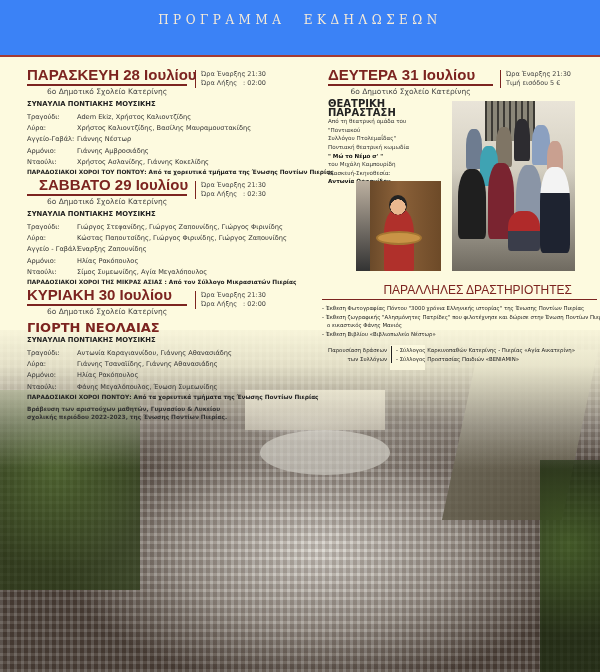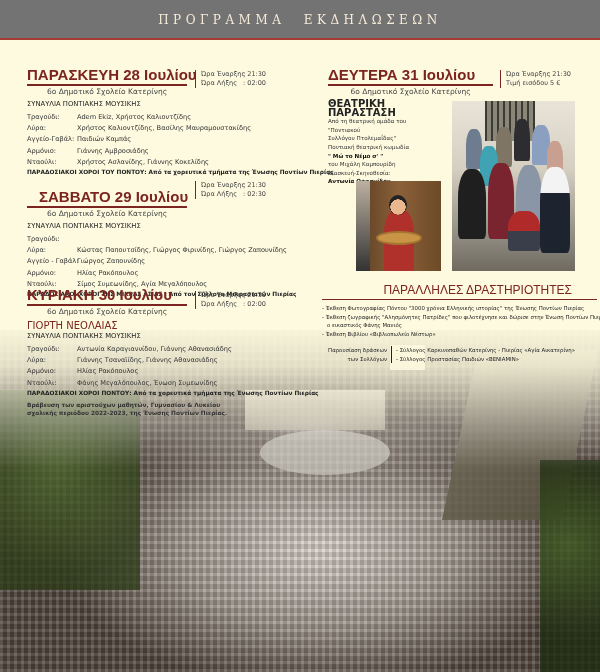--- a/index.html
+++ b/index.html
@@ -1,19 +1,19 @@
 <!DOCTYPE html>
 <html><head>
 <meta charset="utf-8">
 <style>
   * { margin: 0; padding: 0; box-sizing: border-box; }
   html, body { width: 600px; height: 672px; overflow: hidden; }
   body { font-family: "DejaVu Sans", sans-serif; background: #fdfadf; position: relative; color: #2a2a2a; }
 
-  .topbar { position: absolute; left: 0; top: 0; width: 600px; height: 40px; background: #737373; border-bottom: 2px solid #a33a33; }
+  .topbar { position: absolute; left: 0; top: 0; width: 600px; height: 57px; background: #3b82f6; border-bottom: 2px solid #a33a33; }
   .topbar .title { position: absolute; left: 0; right: 0; top: 13px; text-align: center; color: #f5ead8; font-family: "DejaVu Serif", serif; font-size: 12px; letter-spacing: 4.5px; word-spacing: 10px; }
 
   
   .photo-bg { position: absolute; left: 0; top: 330px; width: 600px; height: 342px; overflow: hidden;
     background:
       radial-gradient(ellipse 90px 25px at 310px 95px, rgba(255,255,255,0.35), transparent 70%),
       repeating-linear-gradient(90deg, rgba(255,255,255,0.12) 0 3px, rgba(60,40,30,0.12) 3px 7px),
       repeating-linear-gradient(0deg, rgba(255,255,255,0.10) 0 3px, rgba(40,30,30,0.14) 3px 8px),
       radial-gradient(ellipse 260px 140px at 320px 220px, #d8d4cc, #9a938a 55%, #4a4038 100%),
       #5a4c40; }
@@ -27,22 +27,22 @@
 
   
   .day { position: absolute; }
   .day-head { position: relative; }
   .day-title { font-family: "Liberation Sans", sans-serif; font-weight: bold; color: #7c2420; font-size: 15px; line-height: 17px; white-space: nowrap; }
   .day-underline { height: 2px; background: #7c2420; margin-top: 1px; }
   .day-venue { font-size: 7.5px; color: #444; text-align: center; margin-top: 1px; white-space: nowrap; }
   .times { position: absolute; border-left: 1px solid #7c2420; padding-left: 5px; font-size: 6.5px; line-height: 9px; color: #444; }
   .times .row { display: flex; white-space: nowrap; }
   .times .lbl { width: 42px; }
-  .section-h { font-size: 6.8px; font-weight: normal; color: #222; margin-top: 4px; white-space: nowrap; }
-  .section-h.red { color: #7c2420; font-size: 10px; }
+  .section-h { font-size: 6.8px; font-weight: bold; color: #222; margin-top: 4px; white-space: nowrap; }
+  .section-h.red { color: #7c2420; font-size: 13px; }
   .lineup { margin-top: 4px; font-size: 6.6px; line-height: 11.2px; }
   .lineup .row { display: flex; white-space: nowrap; }
   .lineup .k { width: 50px; color: #333; }
   .lineup .v { color: #333; text-align: right; }
   .note { font-size: 5.8px; font-weight: bold; white-space: nowrap; line-height: 9px; color: #222; }
   .award { font-size: 5.8px; font-weight: bold; line-height: 8px; color: #333; margin-top: 3px; }
 
   
   .mon-text { position: absolute; left: 328px; top: 100px; width: 110px; font-size: 5.6px; line-height: 8.6px; color: #333; }
   .mon-text .h { font-weight: bold; font-size: 10px; color: #222; }
@@ -104,62 +104,63 @@
     <div class="row">
         <span class="k">Τραγούδι:</span>
         <span class="v">Adem Ekiz, Χρήστος Καλιοντζίδης</span>
       </div>
     <div class="row">
         <span class="k">Λύρα:</span>
         <span class="v">Χρήστος Καλιοντζίδης, Βασίλης Μαυραμουστακίδης</span>
       </div>
     <div class="row">
         <span class="k">Αγγείο-Γαβάλ:</span>
-        <span class="v">Παιδιών Καμπάς</span>
+        <span class="v">Γιάννης Νέστωρ</span>
       </div>
     <div class="row">
         <span class="k">Αρμόνιο:</span>
         <span class="v">Γιάννης Αμβροσιάδης</span>
       </div>
     <div class="row">
         <span class="k">Νταούλι:</span>
         <span class="v">Χρήστος Ασλανίδης, Γιάννης Κοκελίδης</span>
       </div>
   </div>
   <div class="note">ΠΑΡΑΔΟΣΙΑΚΟΙ ΧΟΡΟΙ ΤΟΥ ΠΟΝΤΟΥ: Από τα χορευτικά τμήματα της Ένωσης Ποντίων Πιερίας</div>
 </div>
 
 <div class="day" style="left:27px; top:176px; width:290px;">
   <div class="day-head" style="width:160px;">
-    <div class="day-title" style="padding-left:12px;margin-top:12px;">ΣΑΒΒΑΤΟ 29 Ιουλίου</div>
+    <div class="day-title" style="padding-left:12px;">ΣΑΒΒΑΤΟ 29 Ιουλίου</div>
     <div class="day-underline"></div>
     <div class="day-venue">6ο Δημοτικό Σχολείο Κατερίνης</div>
   </div>
   <div class="times" style="left:168px; top:5px;">
     <div class="row">
         <span class="lbl">Ώρα Έναρξης</span>
         <span>: 21:30</span>
       </div>
     <div class="row">
         <span class="lbl">Ώρα Λήξης</span>
         <span>: 02:30</span>
       </div>
   </div>
   <div class="section-h">ΣΥΝΑΥΛΙΑ ΠΟΝΤΙΑΚΗΣ ΜΟΥΣΙΚΗΣ</div>
   <div class="lineup">
     <div class="row">
         <span class="k">Τραγούδι:</span>
+        <span class="v">Γιώργος Στεφανίδης, Γιώργος Ζαπουνίδης, Γιώργος Φιρινίδης</span>
       </div>
     <div class="row">
         <span class="k">Λύρα:</span>
         <span class="v">Κώστας Παπουτσίδης, Γιώργος Φιρινίδης, Γιώργος Ζαπουνίδης</span>
       </div>
     <div class="row">
         <span class="k">Αγγείο - Γαβάλ:</span>
-        <span class="v">Γιώργος Ζαπουνίδης</span>
+        <span class="v">Έναρξης Ζαπουνίδης</span>
       </div>
     <div class="row">
         <span class="k">Αρμόνιο:</span>
         <span class="v">Ηλίας Ρακόπουλος</span>
       </div>
     <div class="row">
         <span class="k">Νταούλι:</span>
         <span class="v">Σίμος Συμεωνίδης, Αγία Μεγαλόπουλος</span>
       </div>
   </div>

